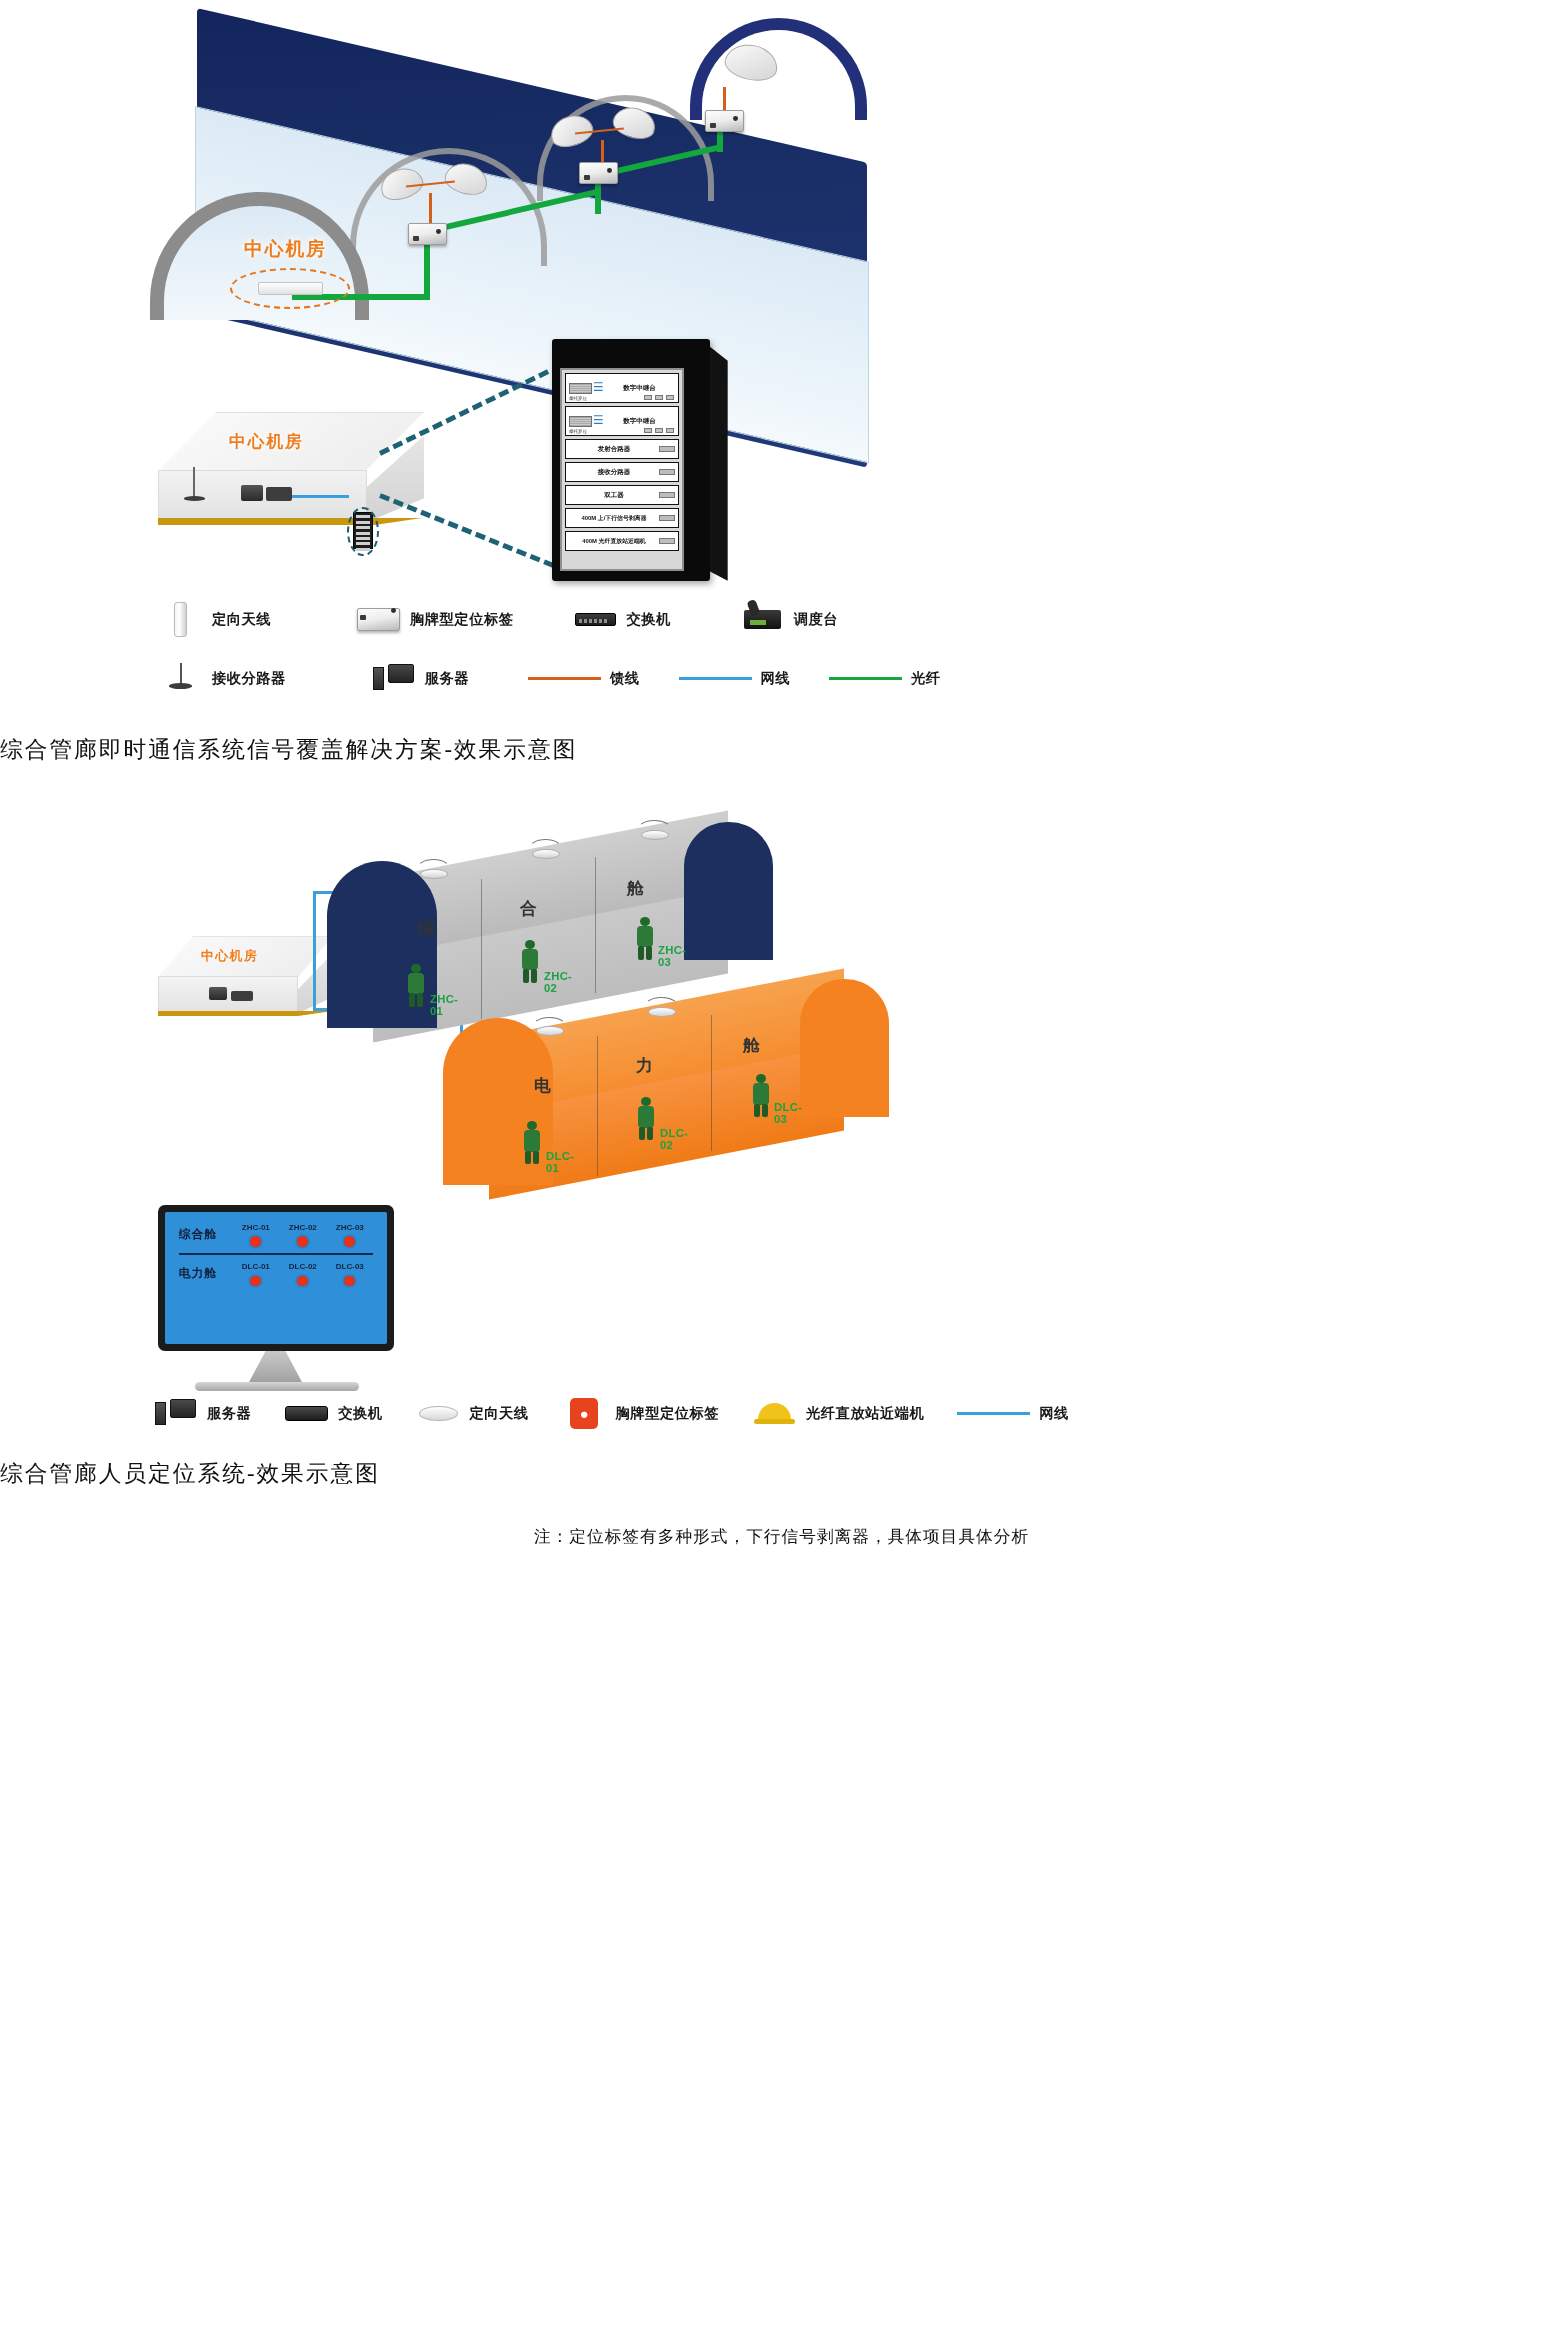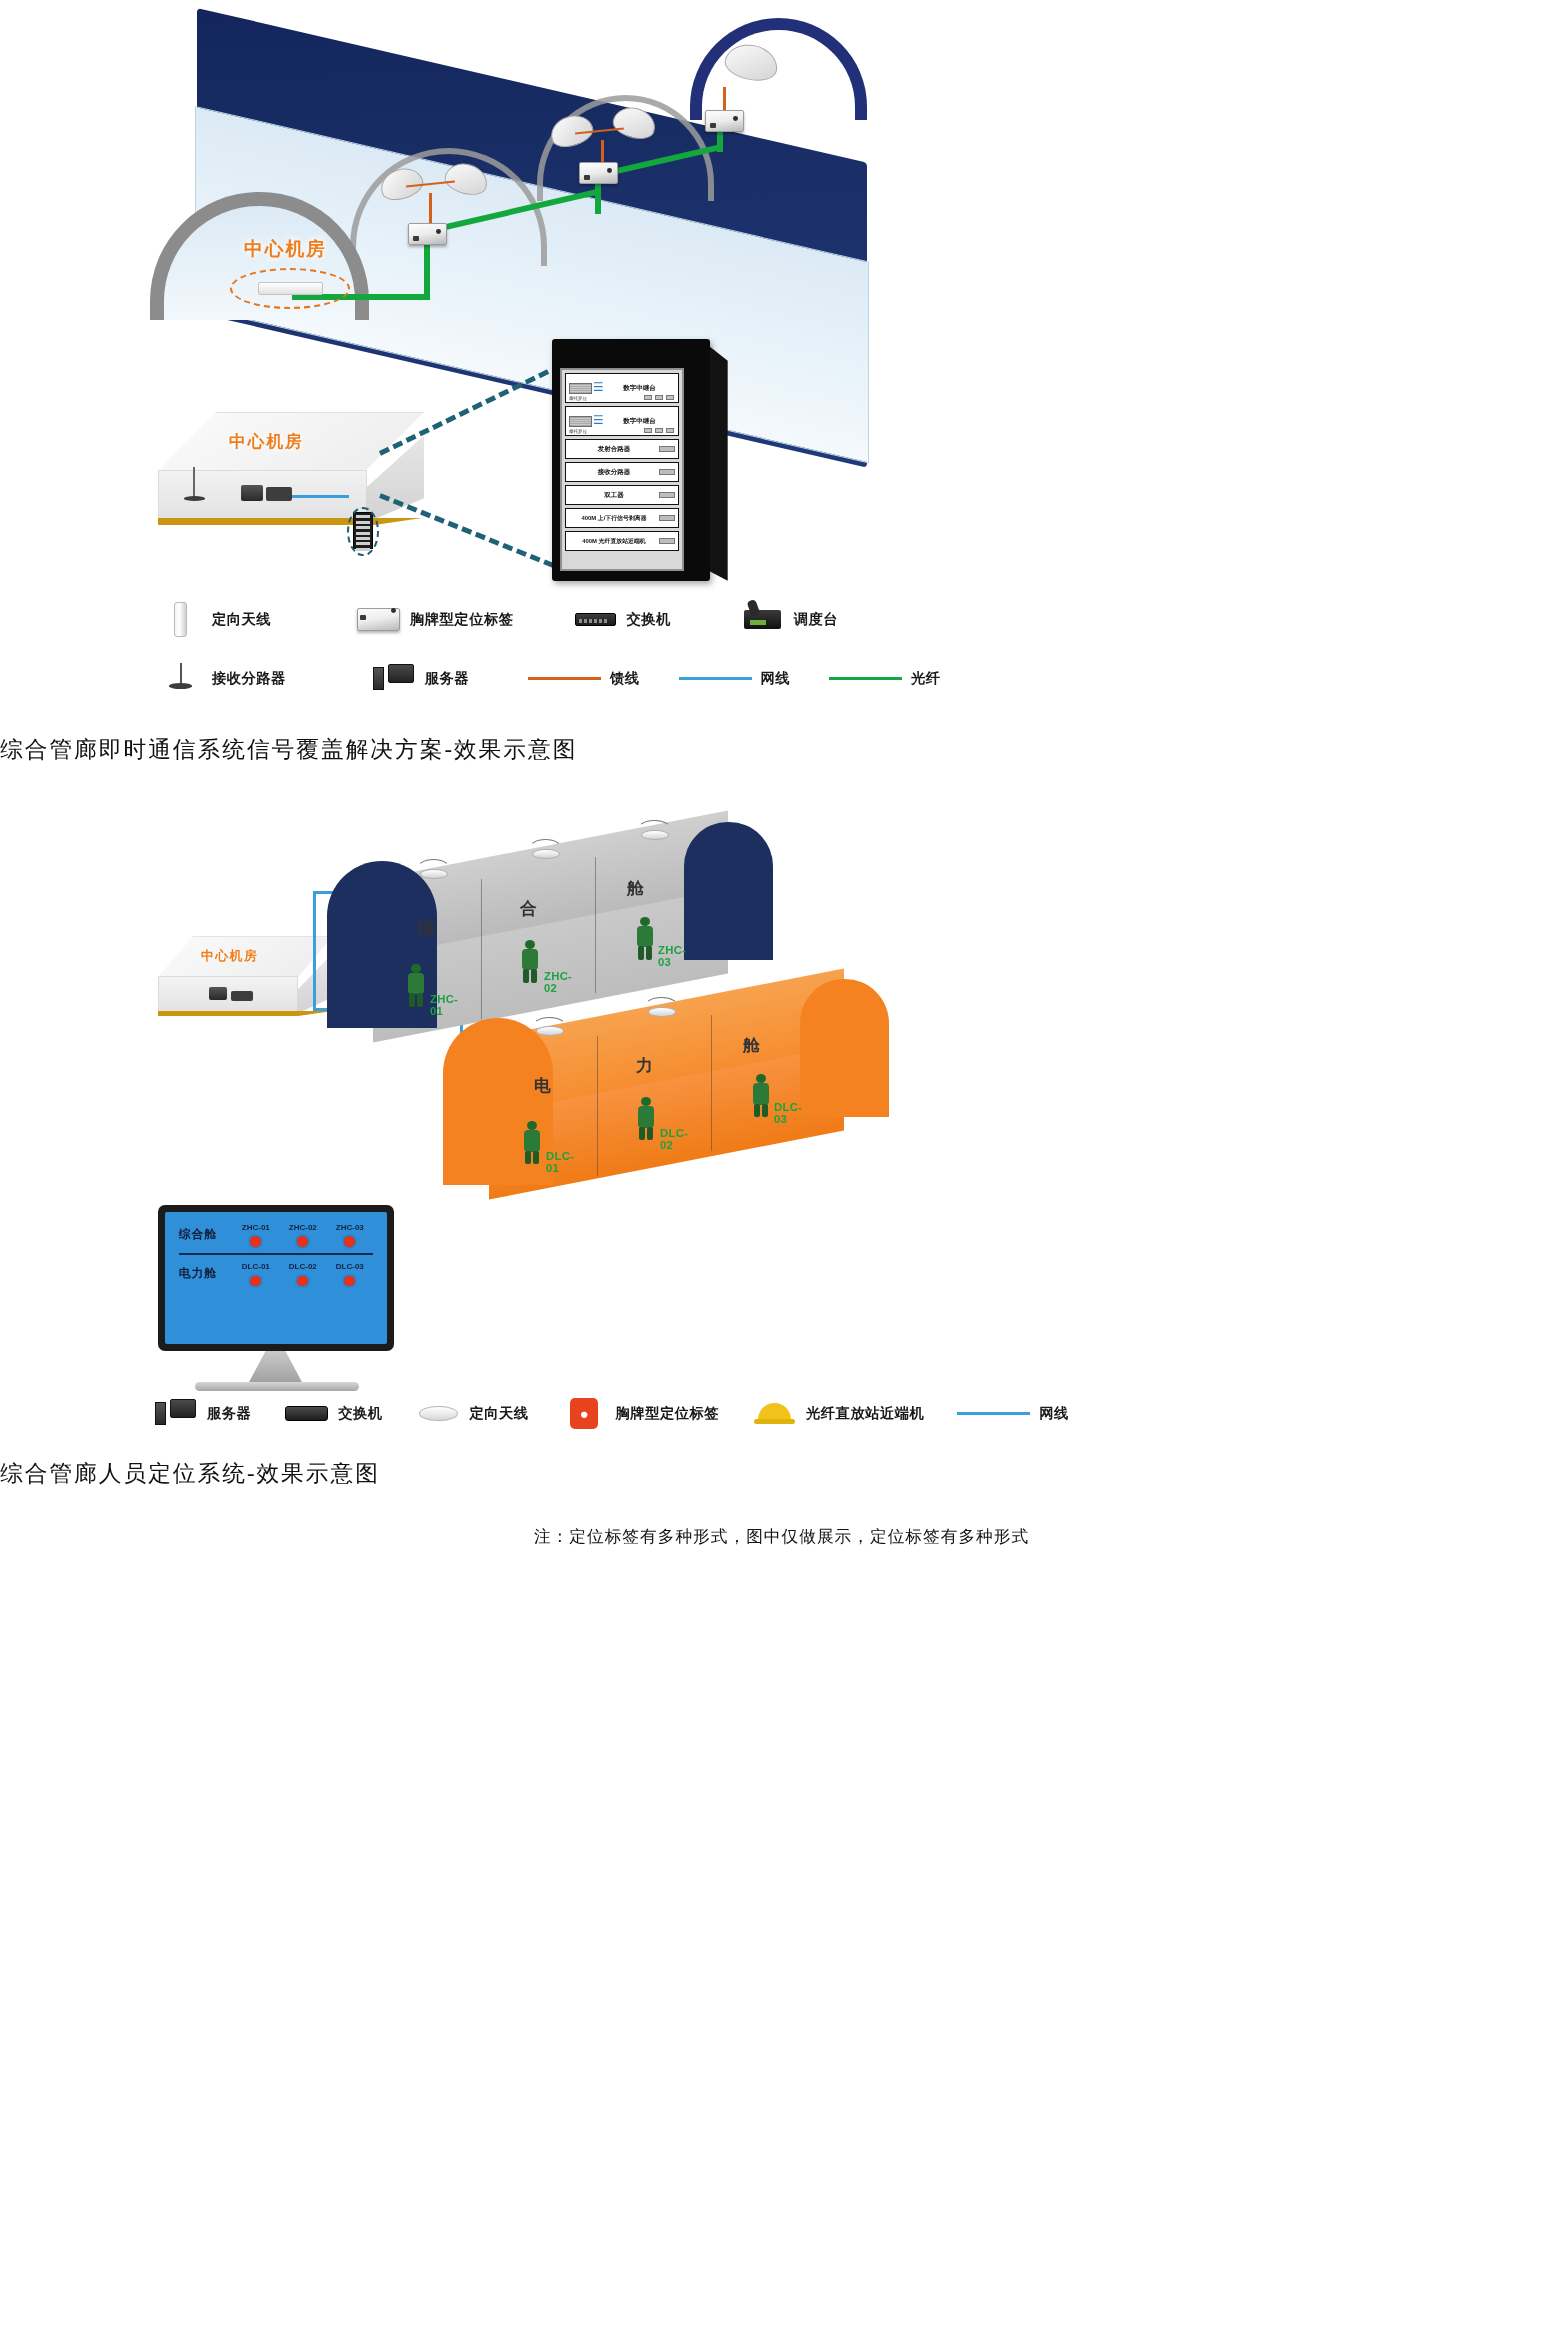--- a/index.html
+++ b/index.html
@@ -705,14 +705,14 @@
       </div>
     <div class="lbl">光纤直放站近端机</div>
   </div>
   <div class="legend-item">
     <div class="line-swatch" style="background:#3aa0dd"></div>
     <div class="lbl">网线</div>
   </div>
 </div>
 
 <div class="caption" style="top:1458px;">综合管廊人员定位系统-效果示意图</div>
-<div class="note" style="top:1525px;">注：定位标签有多种形式，图中仅做展示，定位标签有多种形式</div>
+<div class="note" style="top:1525px;">注：定位标签有多种形式，下行信号剥离器，具体项目具体分析</div>
 
 
 </body></html>

